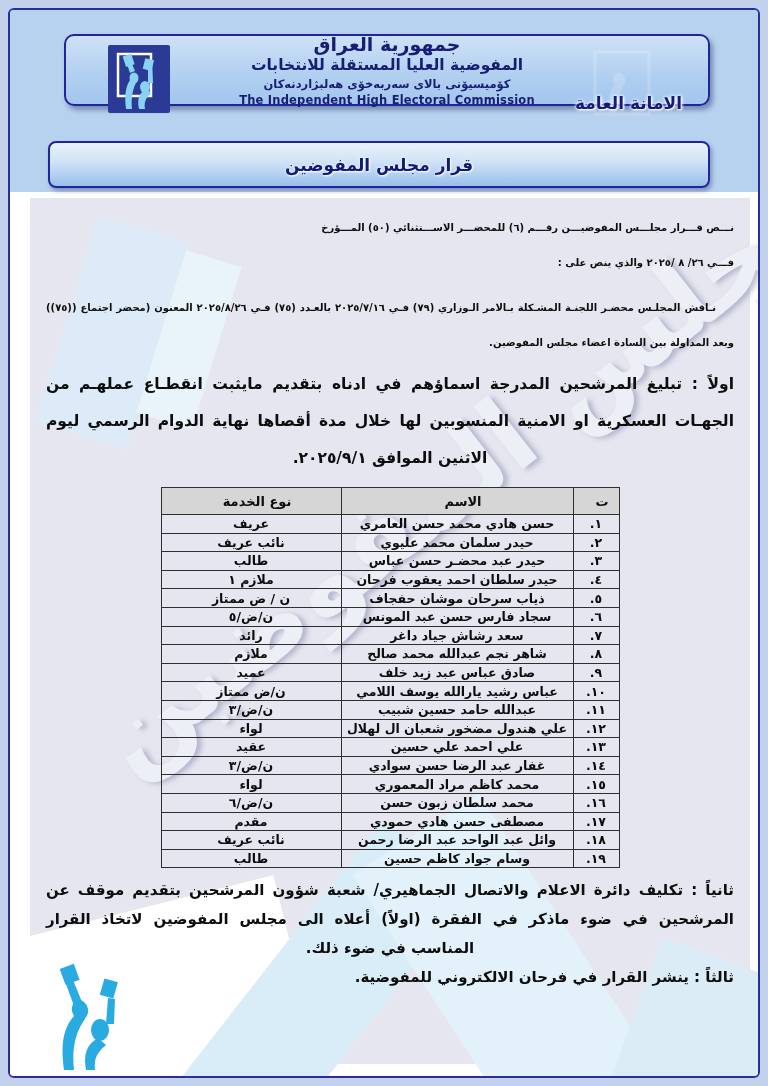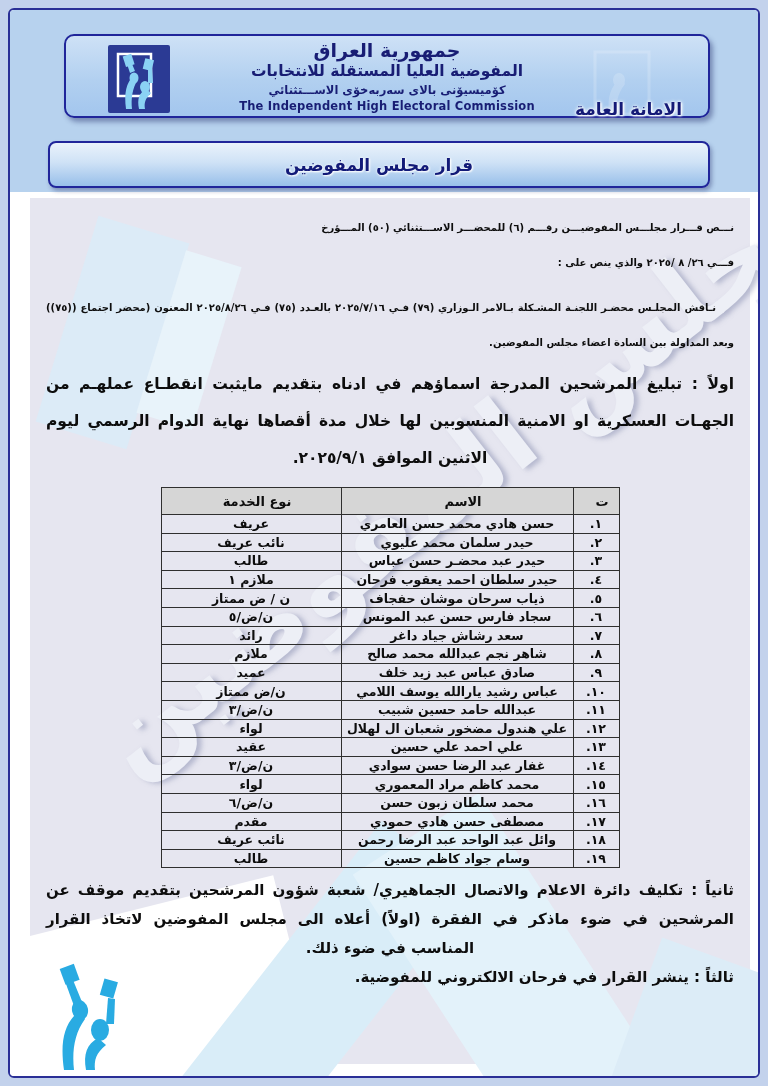--- a/index.html
+++ b/index.html
@@ -34,21 +34,21 @@
     position:absolute; z-index:1; left:60px; top:690px;
     font-size:105px; font-weight:bold; color:#edeff6;
     text-shadow:3px 4px 5px rgba(140,146,178,.55);
     transform:rotate(-38deg); transform-origin:left top;
     white-space:nowrap; letter-spacing:8px; direction:rtl;
   }
 
   
   .header-box{
     position:absolute; z-index:3;
-    left:54px; right:48px; top:24px; height:84px;
+    left:54px; right:48px; top:24px; height:72px;
     background:linear-gradient(#cee1f6 0%, #b2d0f0 55%, #a3c6ee 100%);
     border:2px solid #20259a;
     border-radius:10px;
     box-shadow:3px 4px 5px rgba(40,50,110,.45);
   }
   .ihec-logo{ position:absolute; left:42px; top:9px; width:62px; height:68px; }
   .hdr-center{
     position:absolute; left:50%; top:50%; transform:translate(-50%,-50%);
     text-align:center; color:#181d74; font-weight:bold; white-space:nowrap;
   }
@@ -149,21 +149,21 @@
         <path d="M18 64 C16 48 18 38 26 30 L30 34 C24 44 23 54 24 64 Z"></path>
         <path d="M31 64 C29 54 31 48 38 44 L43 48 C37 54 36 58 37 64 Z"></path>
         <path d="M22 28 L18 16 L22 14 L27 26 Z"></path>
         <path d="M40 38 L40 22 L44 22 L45 38 Z"></path>
       </g>
     </svg>
 
     <div class="hdr-center">
       <div class="l1">جمهورية العراق</div>
       <div class="l2">المفوضية العليا المستقلة للانتخابات</div>
-      <div class="l3">كۆميسيۆنى بالاى سەربەخۆى الاســـتثنائي</div>
+      <div class="l3">كۆميسيۆنى بالاى سەربەخۆى هەلبژاردنەكان</div>
       <div class="l4">The Independent High Electoral Commission</div>
     </div>
 
     <svg class="hdr-wm-logo" viewBox="0 0 62 68">
       <rect x="4" y="2" width="54" height="62" fill="none" stroke="#ffffff" stroke-width="3"></rect>
       <ellipse cx="28" cy="30" rx="6" ry="7" fill="#ffffff"></ellipse>
       <path d="M18 64 C16 46 20 36 30 28 L34 34 C26 44 25 54 26 64 Z" fill="#ffffff"></path>
     </svg>
 
     <div class="hdr-right">

